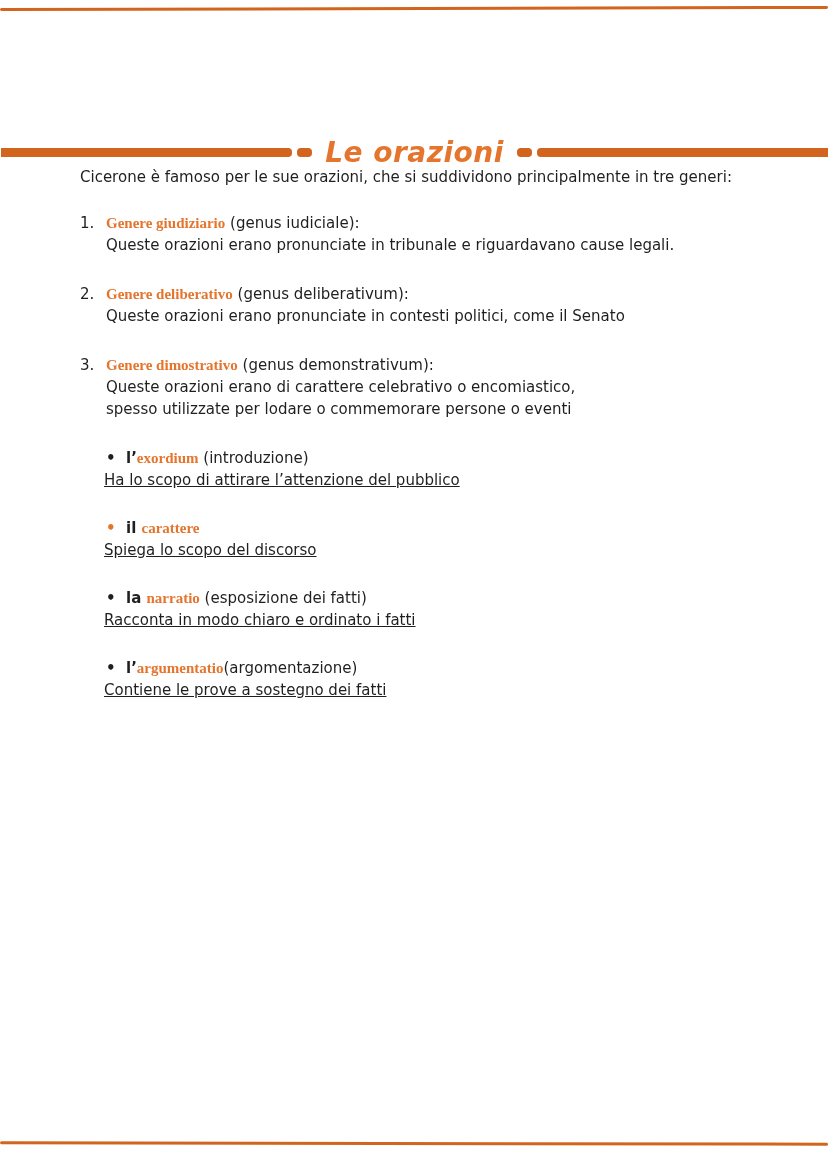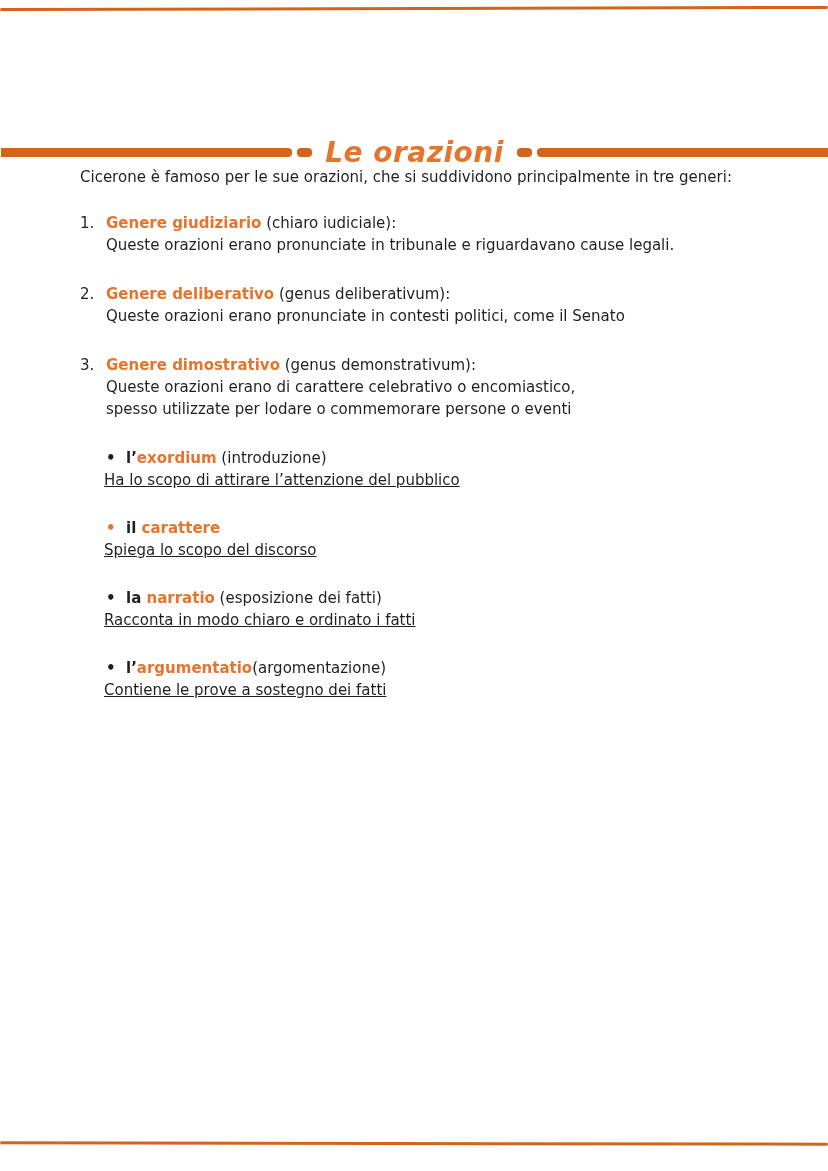--- a/index.html
+++ b/index.html
@@ -40,21 +40,21 @@
 
   .content{
     position:absolute;top:166px;left:80px;width:690px;
     font-size:15px;line-height:22px;
   }
   .intro{margin-bottom:24px;}
 
   .genre-list{list-style:none;}
   .genre-item{display:flex;margin-bottom:27px;}
   .genre-item .num{width:26px;flex:0 0 26px;}
-  .term{color:var(--accent);font-weight:bold;}
+  .term{color:var(--accent);font-weight:bold;font-family:Liberation Serif, serif;}
   .g-line{margin-top:0;}
   .indent-slight{padding-left:6px;}
 
   .structure-intro{margin-top:4px;margin-bottom:0;}
 
   .bullet-group{margin-bottom:26px;}
   .bullet-group.first{margin-top:0;}
   .b-head{margin-left:26px;margin-top:16px;}
   .dot{display:inline-block;width:20px;font-weight:bold;}
   .dot.orange{color:var(--accent);}
@@ -79,21 +79,21 @@
 
 <div class="content">
 
   <p class="intro">Cicerone è famoso per le sue orazioni, che si suddividono principalmente in tre generi:</p>
 
   <ol class="genre-list">
 
     <li class="genre-item">
       <span class="num">1.</span>
       <div class="g-body">
-        <div class="g-head"><span class="term">Genere giudiziario</span><span> (chiaro iudiciale):</span></div>
+        <div class="g-head"><span class="term">Genere giudiziario</span><span> (genus iudiciale):</span></div>
         <div class="g-line">Queste orazioni erano pronunciate in tribunale e riguardavano cause legali.</div>
       </div>
     </li>
 
     <li class="genre-item">
       <span class="num">2.</span>
       <div class="g-body">
         <div class="g-head"><span class="term">Genere deliberativo</span><span> (genus deliberativum):</span></div>
         <div class="g-line">Queste orazioni erano pronunciate in contesti politici, come il Senato</div>
       </div>

